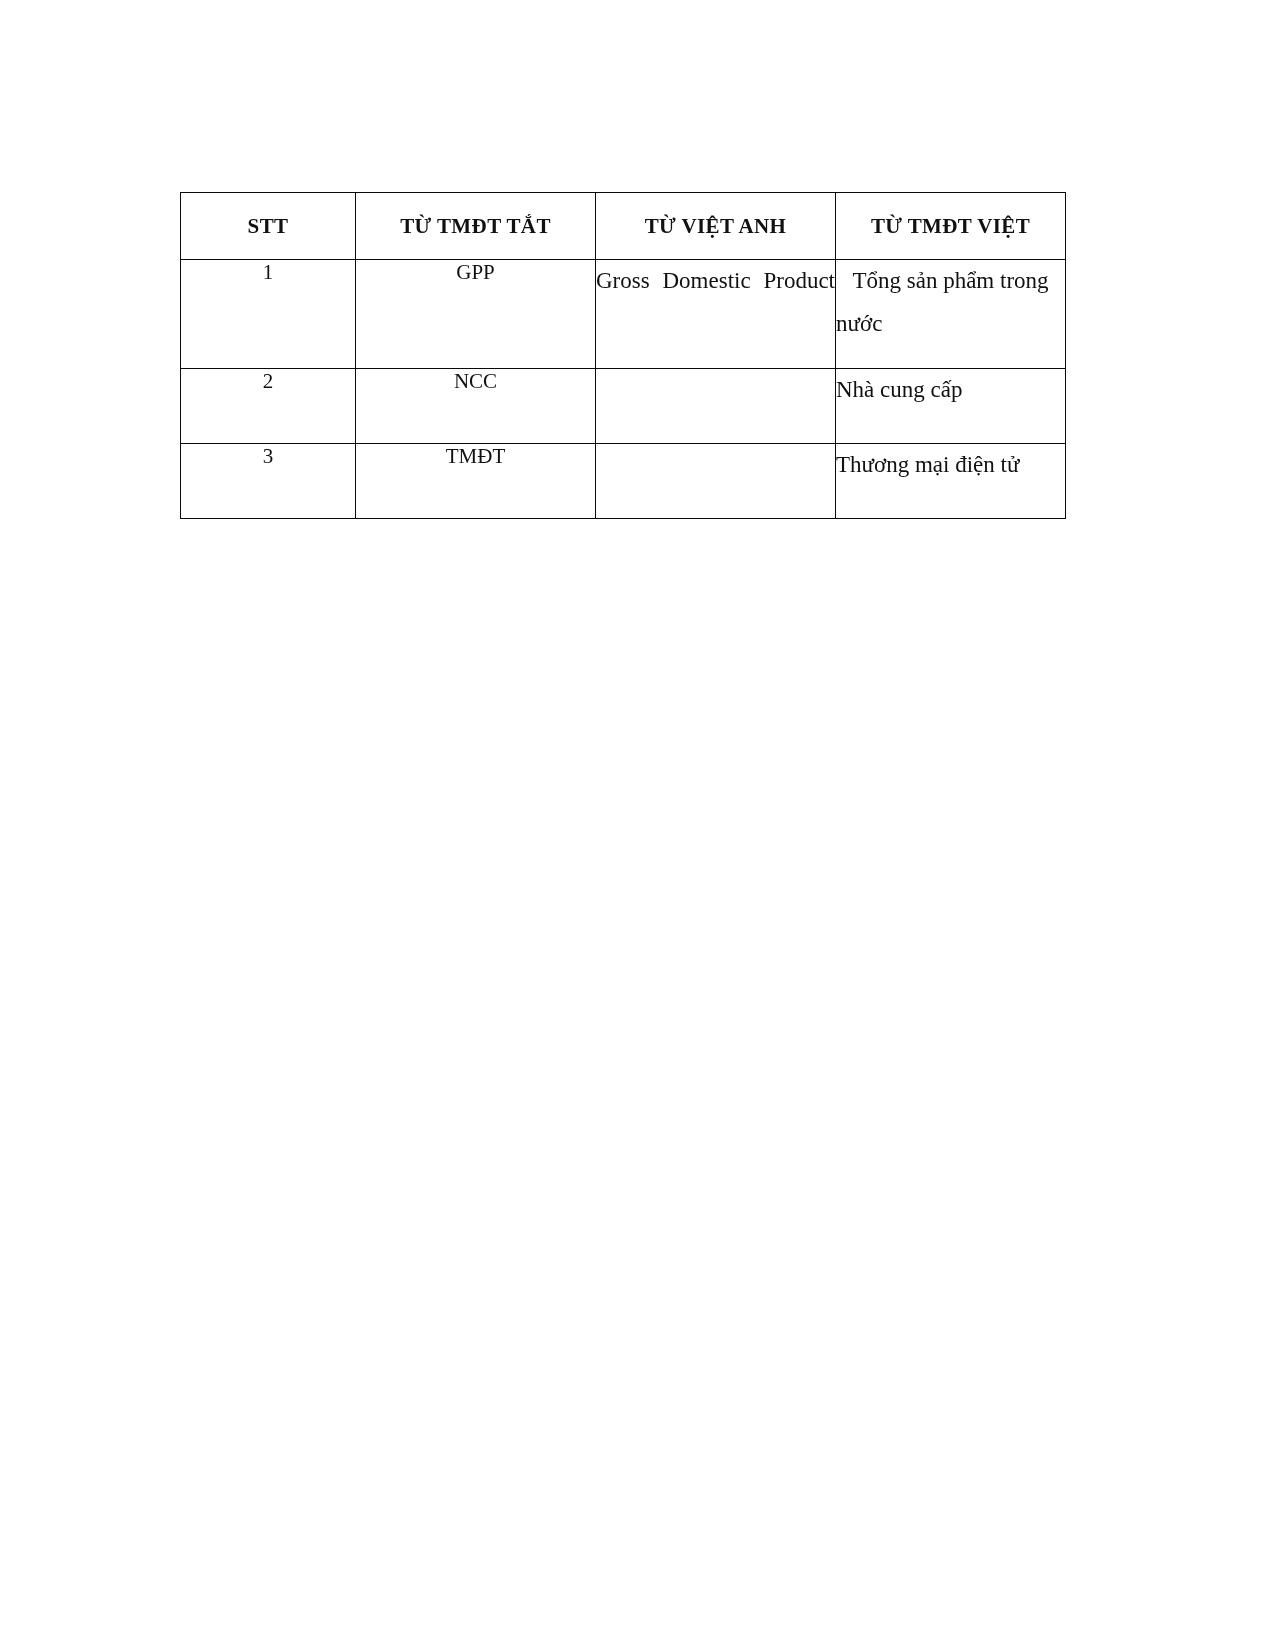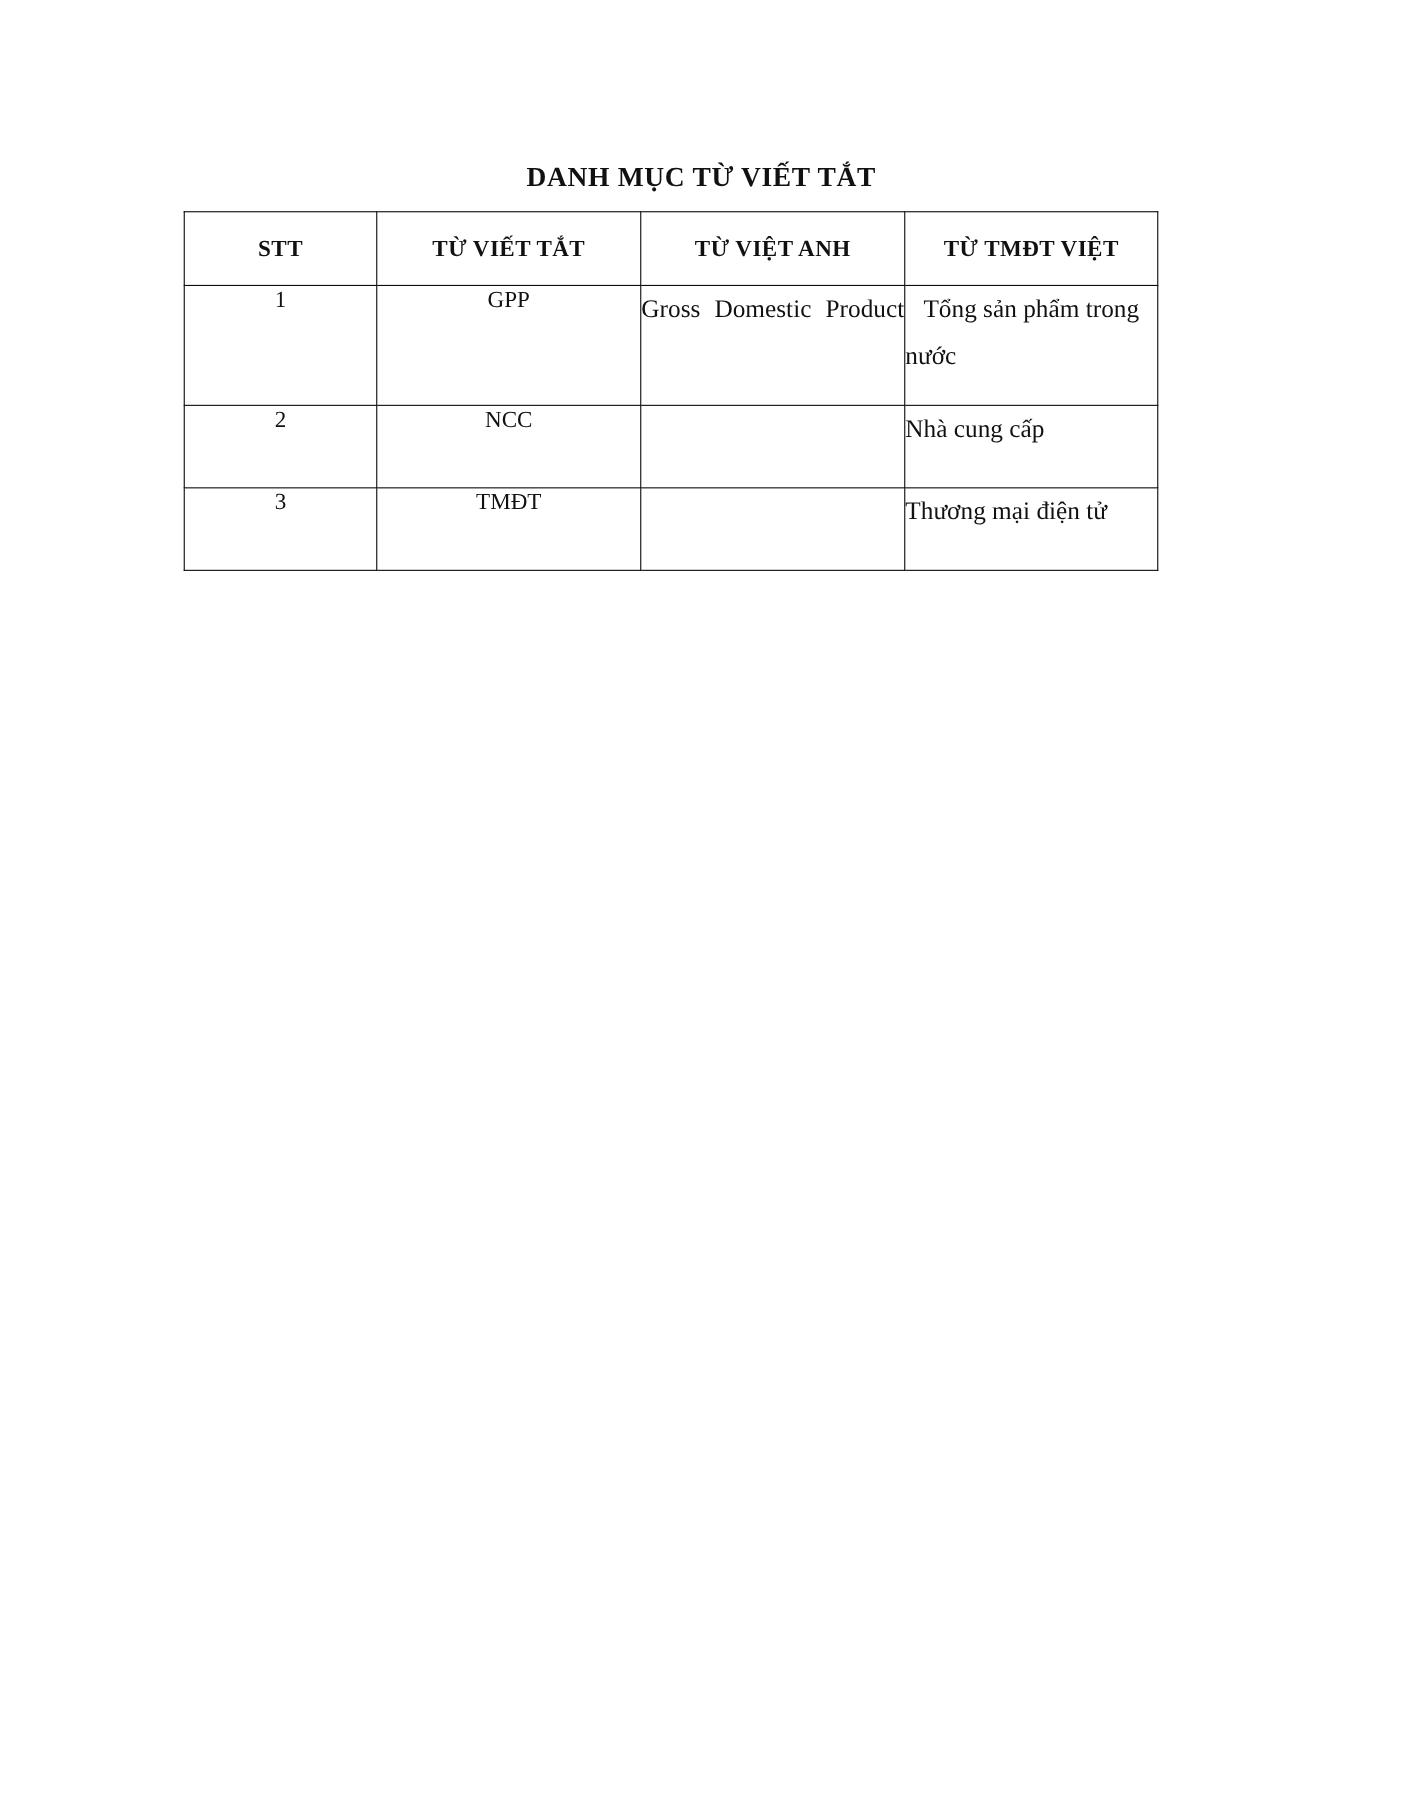--- a/index.html
+++ b/index.html
@@ -25,21 +25,21 @@
     width: 1275px;
     text-align: center;
     font-size: 25px;
     font-weight: bold;
     letter-spacing: 0.6px;
   }
 
   .abbr-table {
     position: absolute;
     top: 192px;
-    left: 167px;
+    left: 180px;
     width: 885px;
     border-collapse: collapse;
     table-layout: fixed;
   }
   .abbr-table td,
   .abbr-table th {
     border: 1.6px solid #0a0a0a;
     vertical-align: top;
     padding: 0;
   }
@@ -89,33 +89,32 @@
     text-align: center;
     font-size: 15px;
     color: #333333;
   }
 </style>
 </head>
 <body>
 
 <div class="page">
 
-  <div class="doc-title">DANH MỤC TỪ VIẾT TẮT</div>
 
   <table class="abbr-table">
     <colgroup>
       <col class="col-stt">
       <col class="col-abbr">
       <col class="col-en">
       <col class="col-vi">
     </colgroup>
     <thead>
       <tr>
         <th>STT</th>
-        <th>TỪ VIẾT TẮT</th>
+        <th>TỪ TMĐT TẮT</th>
         <th>TỪ VIỆT ANH</th>
         <th>TỪ TMĐT VIỆT</th>
       </tr>
     </thead>
     <tbody>
       <tr class="row-tall">
         <td class="cell-center">1</td>
         <td class="cell-center">GPP</td>
         <td class="cell-text">Gross Domestic Product</td>
         <td class="cell-text no-justify">Tổng sản phẩm trong nước</td>

